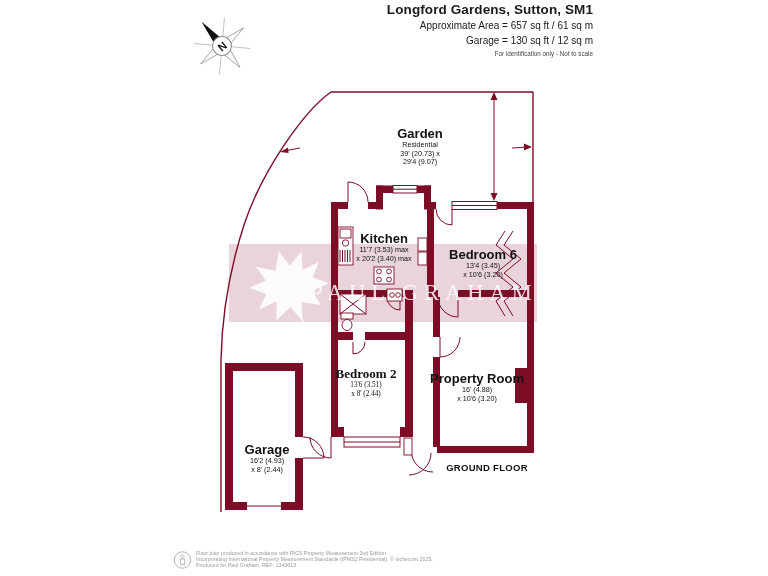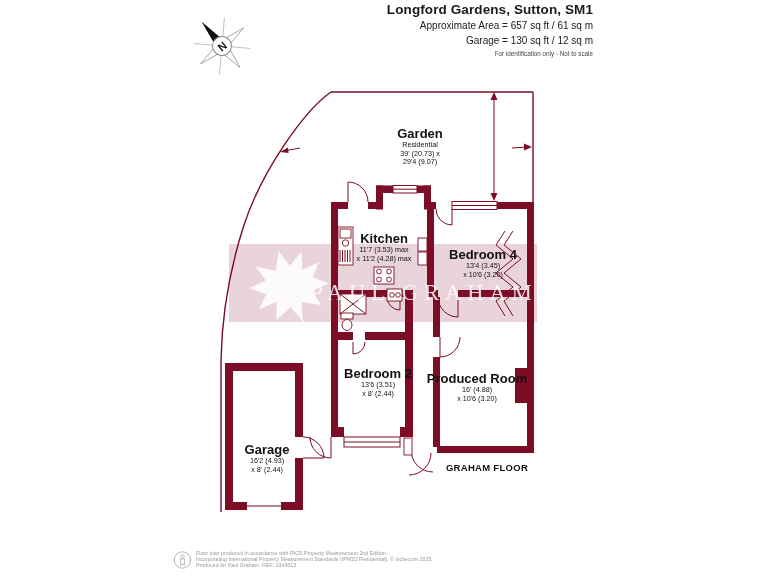--- a/index.html
+++ b/index.html
@@ -174,44 +174,44 @@
 
   <div class="room-label" style="left:420px;top:126px;">
     <div class="rname">Garden</div>
     <div>Residential</div>
     <div>39' (20.73) x</div>
     <div>29'4 (9.07)</div>
   </div>
   <div class="room-label" style="left:384px;top:231px;">
     <div class="rname">Kitchen</div>
     <div>11'7 (3.53) max</div>
-    <div>x 11'2 (4.28) max</div>
+    <div>x 20'2 (3.40) max</div>
   </div>
   <div class="room-label" style="left:483px;top:247px;">
-    <div class="rname">Bedroom 4</div>
+    <div class="rname">Bedroom 6</div>
     <div>13'4 (3.45)</div>
     <div>x 10'6 (3.20)</div>
   </div>
-  <div class="room-label" style="left:378px;top:366px;">
+  <div class="room-label" style="left:366px;top:366px;font-family:Liberation Serif, serif;">
     <div class="rname">Bedroom 2</div>
     <div>13'6 (3.51)</div>
     <div>x 8' (2.44)</div>
   </div>
   <div class="room-label" style="left:477px;top:371px;">
-    <div class="rname">Produced Room</div>
+    <div class="rname">Property Room</div>
     <div>16' (4.88)</div>
     <div>x 10'6 (3.20)</div>
   </div>
   <div class="room-label" style="left:267px;top:414px;margin-top:28px;">
     <div class="rname">Garage</div>
     <div>16'2 (4.93)</div>
     <div>x 8' (2.44)</div>
   </div>
 
-  <div class="floor-label" style="left:487px;top:462px;">GRAHAM FLOOR</div>
+  <div class="floor-label" style="left:487px;top:462px;">GROUND FLOOR</div>
 
   <div class="footer">
     <svg width="19" height="20" viewBox="0 0 19 20">
       <circle cx="9.5" cy="10" r="8.2" fill="none" stroke="#aaaaaa" stroke-width="0.9"></circle>
       <circle cx="9.5" cy="6.5" r="1.7" fill="none" stroke="#aaaaaa" stroke-width="0.8"></circle>
       <path d="M 7.2,9 L 11.8,9 L 11.2,15.5 L 9.5,13.5 L 7.8,15.5 Z" fill="none" stroke="#aaaaaa" stroke-width="0.8"></path>
     </svg>
     <div class="ftext">
       <div>Floor plan produced in accordance with RICS Property Measurement 2nd Edition.</div>
       <div>Incorporating International Property Measurement Standards (IPMS2 Residential).  © nichecom 2025.</div>

